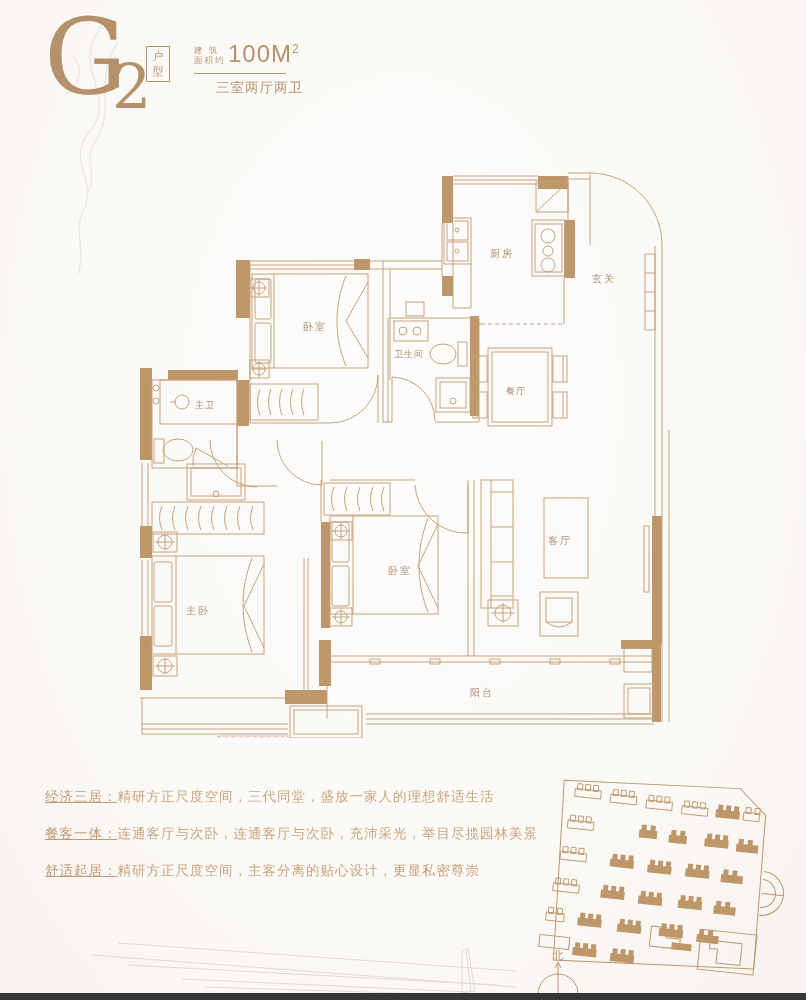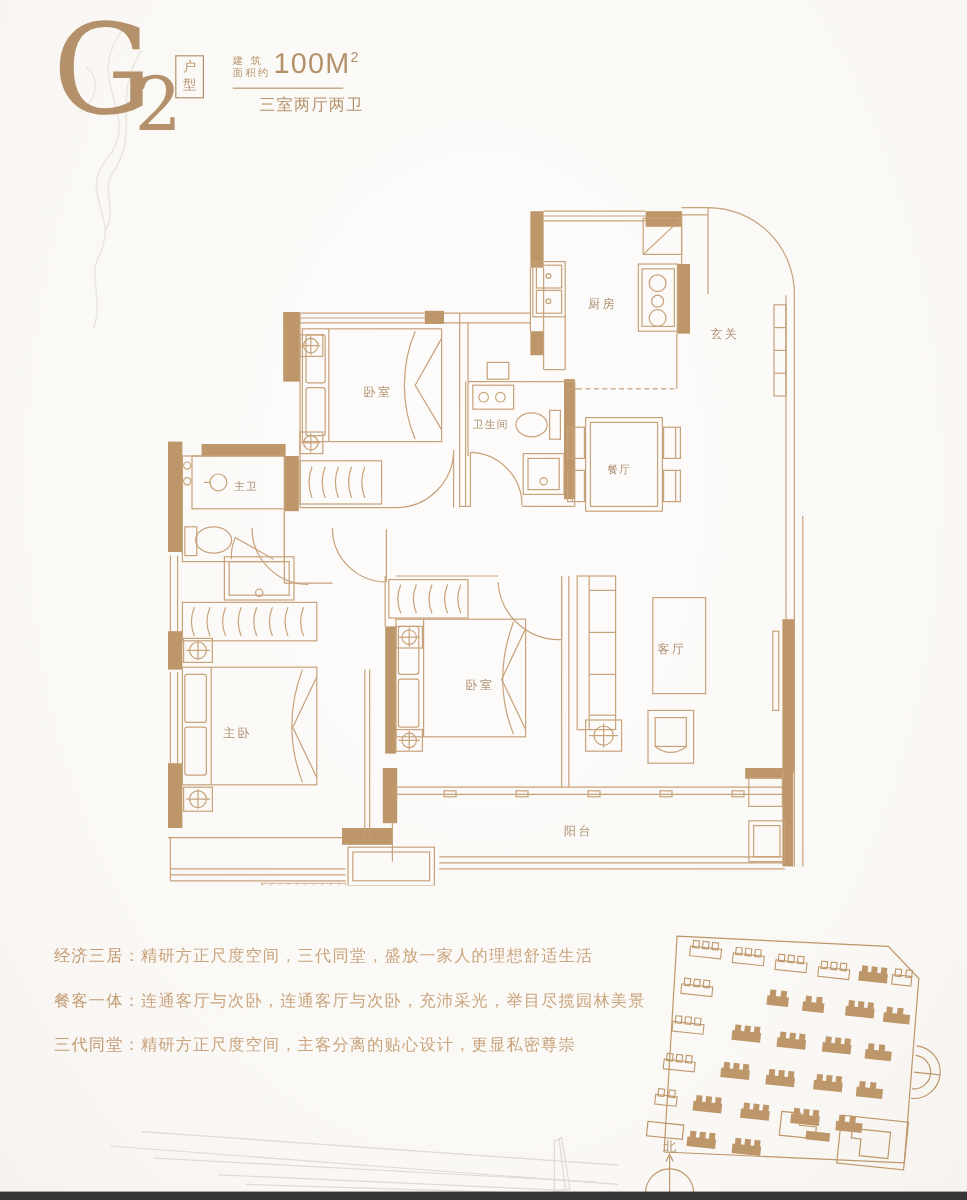--- a/index.html
+++ b/index.html
@@ -20,21 +20,21 @@
   
   #plan{left:140px;top:158px;}
   .w{fill:#bd9669;stroke:none;}
   .ln{fill:none;stroke:#c7a27a;stroke-width:1;}
   .lnd{fill:none;stroke:#c7a27a;stroke-width:1;stroke-dasharray:4 3;}
   .txt{fill:#ad8f70;font-size:10px;letter-spacing:2px;font-family:"Liberation Sans",sans-serif;}
   .txts{fill:#ad8f70;font-size:9px;letter-spacing:1px;font-family:"Liberation Sans",sans-serif;}
   
   #features{left:45px;top:788px;}
   .feature-row{display:block;height:37px;font-size:13.5px;color:#c9a47d;letter-spacing:1px;white-space:nowrap;}
-  .flabel{color:#c29a72;}
+  .flabel{color:#c29a72;text-decoration:underline;}
   
   #siteplan{left:538px;top:770px;}
   #compass{left:526px;top:946px;}
   #sketch{left:0px;top:935px;}
   #bottom-bar{left:0;top:993px;width:806px;height:7px;background:#363636;}
   #watermark{left:26px;top:16px;}
 </style>
 </head>
 <body>
 
@@ -326,21 +326,21 @@
       <rect class="ln" x="484" y="490" width="28" height="24"></rect>
       <rect class="ln" x="484" y="526" width="30" height="34"></rect>
       <rect class="ln" x="488" y="530" width="22" height="26"></rect>
       <text class="txt" x="330" y="538">阳台</text>
     </g>
   </svg>
 
   <div id="features" class="abs">
     <div class="feature-row"><span class="flabel">经济三居：</span><span>精研方正尺度空间，三代同堂，盛放一家人的理想舒适生活</span></div>
     <div class="feature-row"><span class="flabel">餐客一体：</span><span>连通客厅与次卧，连通客厅与次卧，充沛采光，举目尽揽园林美景</span></div>
-    <div class="feature-row"><span class="flabel">三代同堂：</span><span>精研方正尺度空间，主客分离的贴心设计，更显私密尊崇</span></div>
+    <div class="feature-row"><span class="flabel">舒适起居：</span><span>精研方正尺度空间，主客分离的贴心设计，更显私密尊崇</span></div>
   </div>
 
   <svg id="siteplan" class="abs" width="268" height="228" viewBox="0 0 268 228">
     <g transform="rotate(6 134 114)" stroke="#bd9669" fill="none" stroke-width="1">
       <polygon points="16,22 192,12 220,36 224,190 24,202"></polygon>
       <g id="bld-layer">
           <g>
             <rect x="28" y="29" width="26" height="8" style="fill:none;stroke:#bd9669;stroke-width:0.9;"></rect>
             <rect x="30" y="24" width="5" height="6" style="fill:none;stroke:#bd9669;stroke-width:0.9;"></rect>
             <rect x="38" y="24" width="5" height="6" style="fill:none;stroke:#bd9669;stroke-width:0.9;"></rect>

